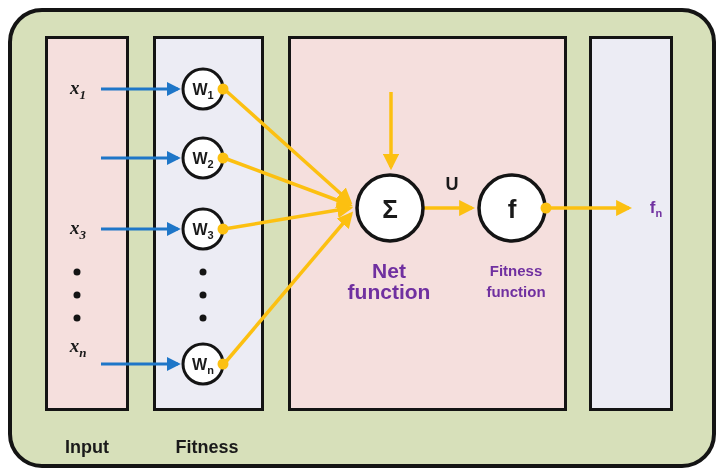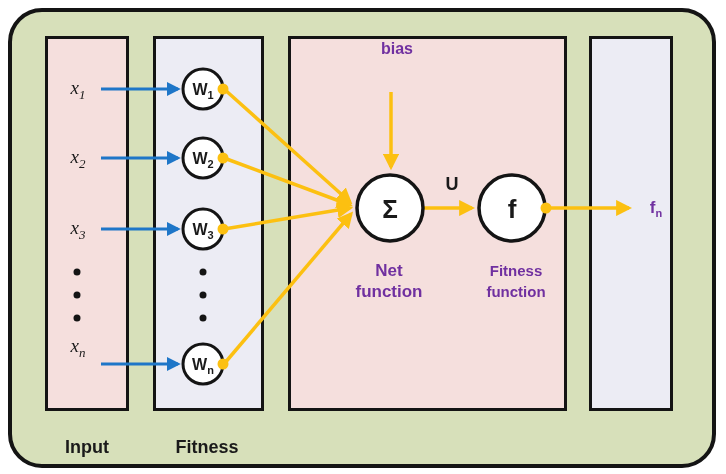--- a/index.html
+++ b/index.html
@@ -74,36 +74,36 @@
     font-size: 26px;
     fill: var(--text_black);
   }
 
   .txt { position: absolute; z-index: 3; text-align: center; }
   .x-label {
     font-family: "Liberation Serif", "DejaVu Serif", serif;
     font-style: italic;
     font-size: 19px;
     color: var(--text_black);
-    width: 60px; left: 48px;
+    width: 60px; left: 48px; font-weight: bold;
   }
   .x-label sub { font-size: 13px; }
   .purple {
     color: var(--text_purple);
     font-weight: bold;
     font-size: 16px;
     line-height: 21px;
   }
   .purple sub { font-size: 11px; }
   .bias-block { left: 351px; top: 38px; width: 92px; }
   .u-label {
     left: 437px; top: 174px; width: 30px;
     font-weight: bold; font-size: 18px; color: var(--text_black);
   }
-  .caption-net     { left: 339px; top: 260px; width: 100px; font-size: 17px; }
+  .caption-net     { left: 339px; top: 260px; width: 100px; font-size: 21px; }
   .caption-fitness { left: 466px; top: 260px; width: 100px; font-size: 15px; }
   .fn-label { left: 630px; top: 197px; width: 52px; font-size: 17px; }
   .panel-caption {
     top: 437px; width: 100px;
     font-weight: bold; font-size: 18px;
     color: var(--text_black);
   }
   .cap-input   { left: 37px; }
   .cap-weights { left: 157px; }
   .cap-anns    { left: 399px; }
@@ -170,26 +170,24 @@
     <text class="big-symbol" x="512" y="218" text-anchor="middle">f</text>
 
     <circle class="joint-dot" cx="223" cy="89" r="5.5"></circle>
     <circle class="joint-dot" cx="223" cy="158" r="5.5"></circle>
     <circle class="joint-dot" cx="223" cy="229" r="5.5"></circle>
     <circle class="joint-dot" cx="223" cy="364" r="5.5"></circle>
     <circle class="joint-dot" cx="546" cy="208" r="5.5"></circle>
   </svg>
 
   <div class="txt x-label" style="top:77px"><span>x</span><sub>1</sub></div>
-  <div class="txt x-label" style="top:146px"><span>x</span><sub>2</sub></div>
   <div class="txt x-label" style="top:217px"><span>x</span><sub>3</sub></div>
   <div class="txt x-label" style="top:335px"><span>x</span><sub>n</sub></div>
 
   <div class="txt purple bias-block">
-    <div>bias</div>
   </div>
 
   <div class="txt u-label">U</div>
 
   <div class="txt purple caption-net">
     <div>Net</div>
     <div>function</div>
   </div>
   <div class="txt purple caption-fitness">
     <div>Fitness</div>

